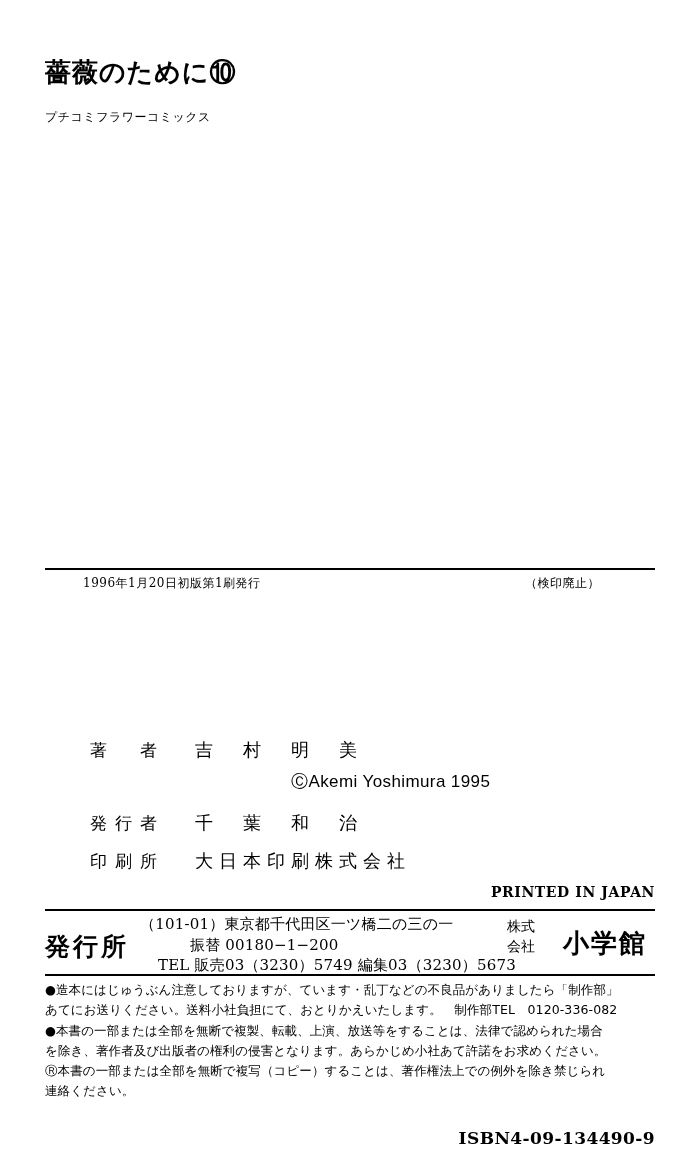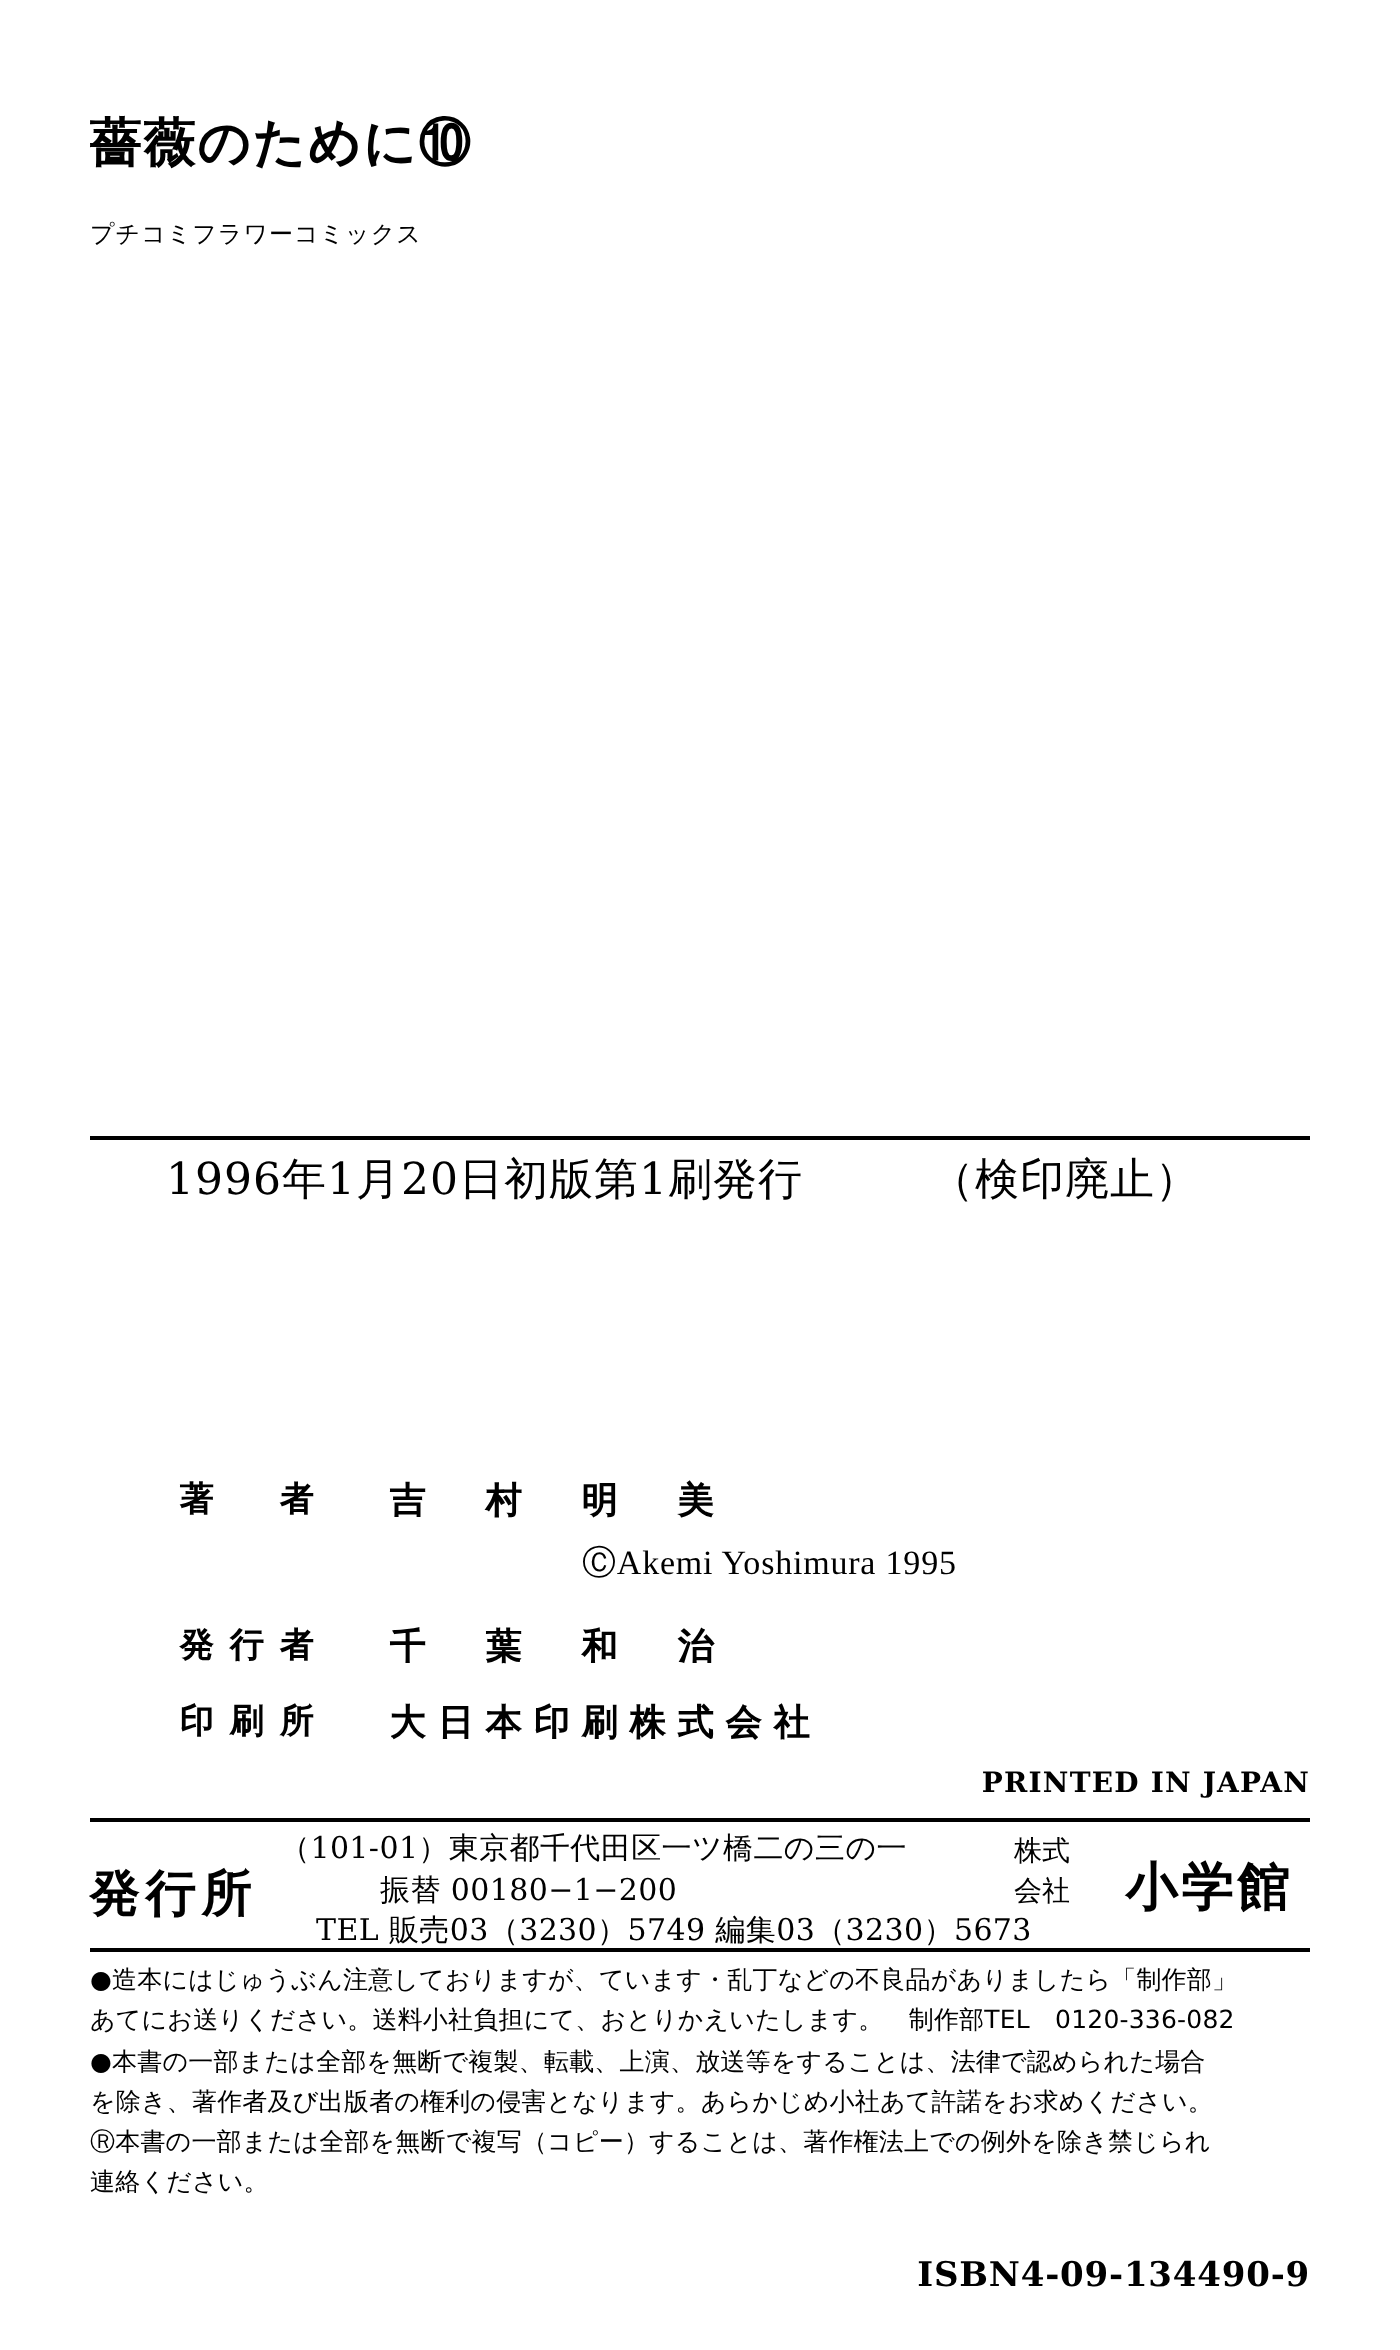--- a/index.html
+++ b/index.html
@@ -57,21 +57,21 @@
   #rule-imprint-top { left: 45px; top: 909px; width: 610px; }
   #rule-imprint-bot { left: 45px; top: 974px; width: 610px; }
 
   
   .pubdate-row {
     position: absolute;
     left: 45px;
     top: 575px;
     width: 610px;
     font-family: "DejaVu Serif", "Liberation Serif", serif;
-    font-size: 22px;
+    font-size: 12px;
     display: flex;
     align-items: baseline;
   }
   .pubdate-text {
     margin-left: 38px;
     letter-spacing: 0.5px;
     white-space: nowrap;
   }
   .pubdate-note {
     margin-left: auto;
@@ -83,40 +83,39 @@
   
   .credits {
     position: absolute;
     left: 45px;
     top: 738px;
     width: 610px;
     font-family: "DejaVu Serif", "Liberation Serif", serif;
   }
   .credit-row {
     display: flex;
-    align-items: flex-start;
+    align-items: center;
     margin-bottom: 8px;
-    font-weight: bold;
   }
   .credit-label {
     width: 150px;
     padding-left: 45px;
     box-sizing: border-box;
     font-size: 17px;
     letter-spacing: 8px;
     white-space: nowrap;
   }
   .credit-value {
     font-size: 18px;
     letter-spacing: 6px;
     white-space: nowrap;
   }
   .copyright-line {
     margin: 2px 0 18px 246px;
-    font-family: Liberation Serif, serif;
+    font-family: Liberation Sans, sans-serif;
     font-size: 17px;
     letter-spacing: 0.4px;
     white-space: nowrap;
   }
   .printed-in-japan {
     position: absolute;
     left: 45px;
     top: 884px;
     width: 610px;
     text-align: right;

